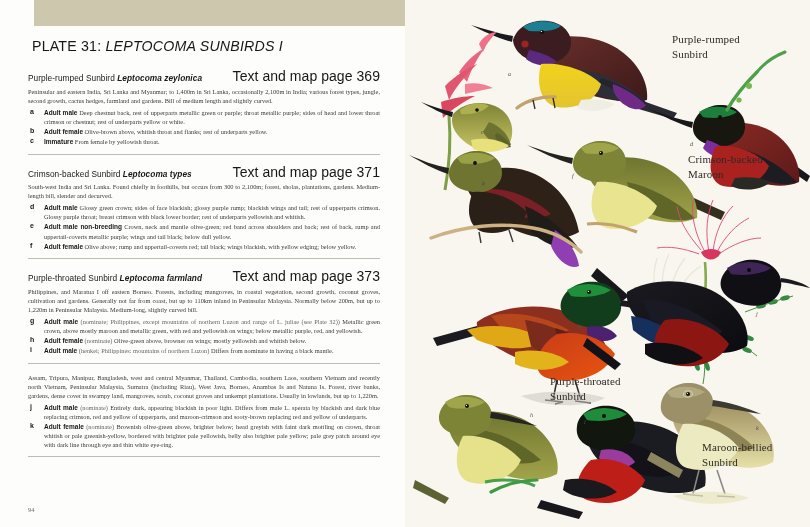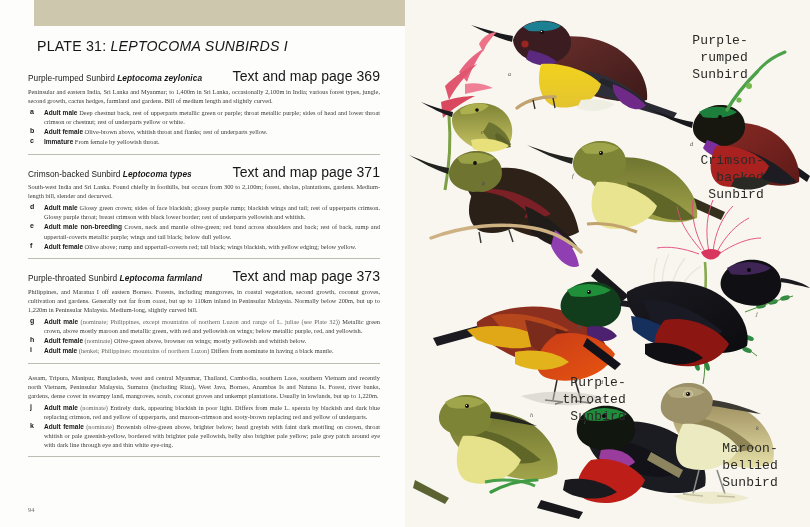--- a/index.html
+++ b/index.html
@@ -34,21 +34,21 @@
   .text-body {
     position: absolute;
     left: 28px; top: 38px;
     width: 352px;
   }
   .plate-title {
     font-size: 14.2px;
     font-weight: 400;
     letter-spacing: 0.2px;
     color: #17171a;
-    margin: 0 0 14px 9px;
+    margin: 0 0 14px 4px;
     white-space: nowrap;
   }
   .plate-title .sci { font-style: italic; }
 
   .species { margin-bottom: 9px; }
   .species-head {
     display: flex;
     justify-content: space-between;
     align-items: baseline;
     font-size: 8.3px;
@@ -115,24 +115,24 @@
   
   .plate-page {
     position: relative;
     width: 405px; height: 527px;
     background: #f7f5ee;
     overflow: hidden;
   }
   .plate-canvas { position: absolute; inset: 0; }
   .plate-label {
     position: absolute;
-    font-family: Liberation Mono, monospace;
-    font-size: 13px;
+    font-family: Liberation Serif, serif;
+    font-size: 11px;
     color: #2b2a28;
-    text-align: right;
+    text-align: left;
     line-height: 1.32;
     letter-spacing: 0.15px;
     white-space: pre-line;
   }
   .fig-letter {
     position: absolute;
     font-family: "Liberation Serif", serif;
     font-style: italic;
     font-size: 6.2px;
     color: #55524c;
@@ -543,21 +543,21 @@
         <path d="M352 72 C360 62 370 56 380 52" stroke="#4da14b" stroke-width="3" fill="none" stroke-linecap="round"></path>
         <circle cx="344" cy="86" r="3" fill="#74b84e"></circle>
         <circle cx="334" cy="100" r="2.6" fill="#74b84e"></circle>
       </g>
     </svg>
 
     <div id="plate-labels">
         <div class="plate-label" style="left: 267px; top: 32px; width: 76px;">Purple-rumped
 Sunbird</div>
         <div class="plate-label" style="left: 283px; top: 152px; width: 76px;">Crimson-backed
-Sunbird</div>
+Maroon</div>
         <div class="plate-label" style="left: 145px; top: 374px; width: 76px;">Purple-throated
 Sunbird</div>
         <div class="plate-label" style="left: 297px; top: 440px; width: 76px;">Maroon-bellied
 Sunbird</div>
       </div>
     <div id="figure-letters">
         <div class="fig-letter" style="left: 103px; top: 70px;">a</div>
         <div class="fig-letter" style="left: 76px; top: 128px;">c</div>
         <div class="fig-letter" style="left: 77px; top: 179px;">b</div>
         <div class="fig-letter" style="left: 285px; top: 140px;">d</div>

